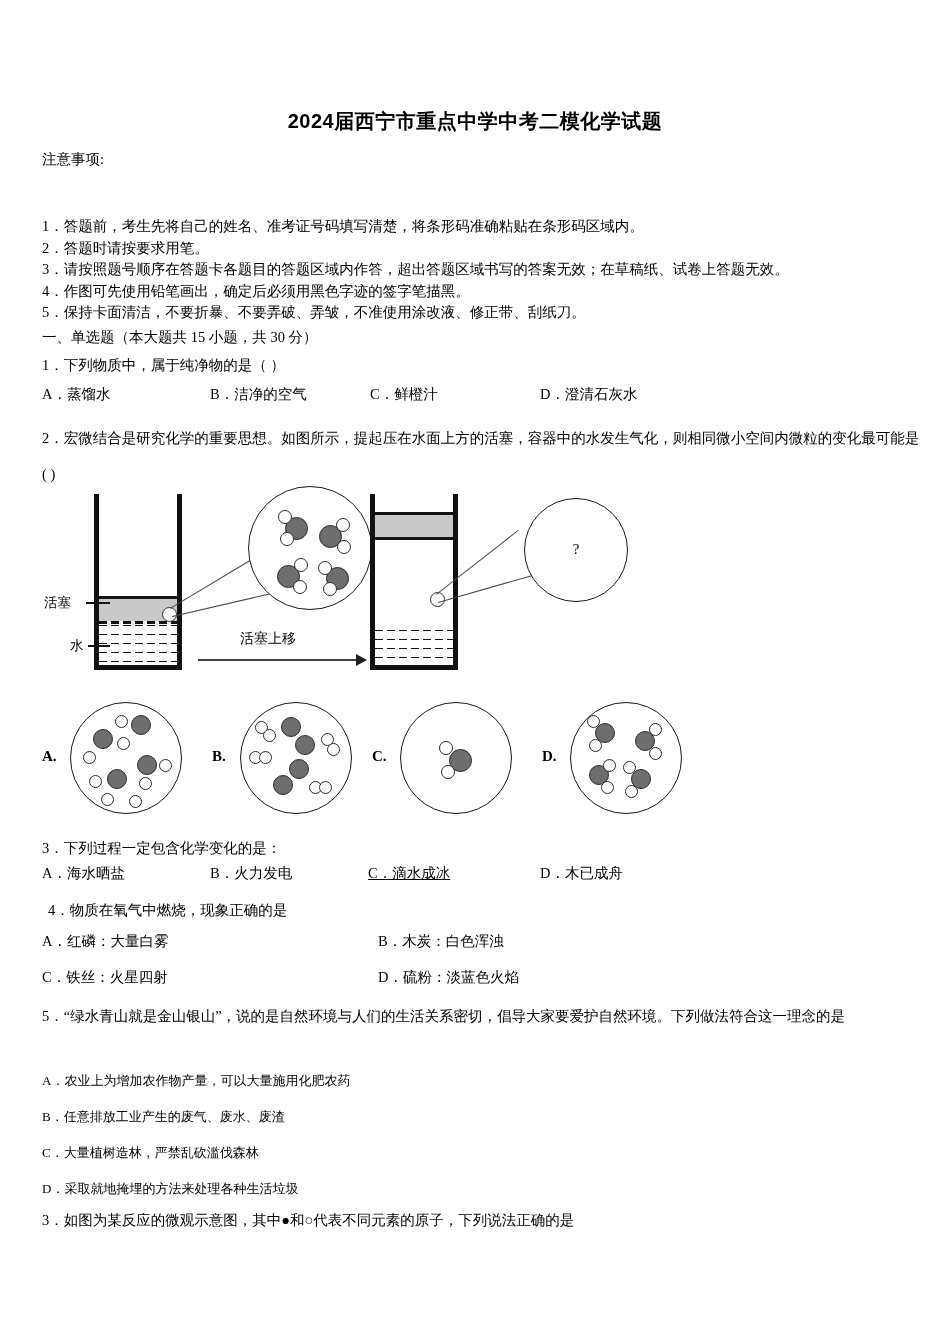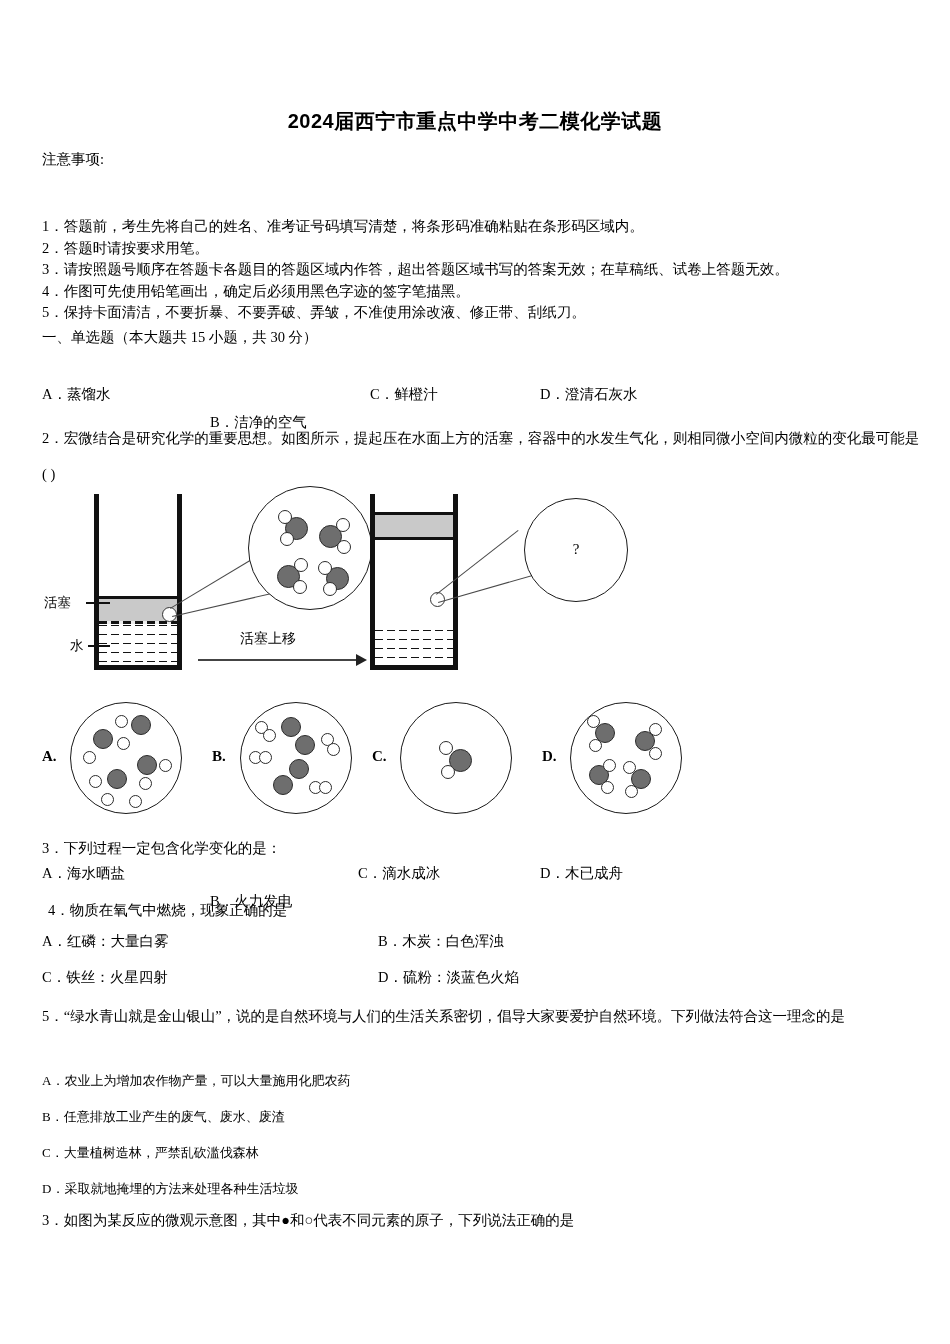--- a/index.html
+++ b/index.html
@@ -31,32 +31,32 @@
   .section-head {
     position:absolute; left:42px; top:328px;
     font-size:14.5px;
   }
 
   .q { position:absolute; font-size:14.5px; line-height:24px; }
   .q1   { left:42px; top:353px; }
   .q1o  { position:absolute; top:385px; left:42px; width:880px; font-size:14.5px; }
   .q1o span { position:absolute; white-space:nowrap; }
   .opt-a { left:0px; }
-  .opt-b { left:168px;margin-top:28px; }
+  .opt-b { left:168px; }
   .opt-c { left:328px; }
   .opt-d { left:498px; }
 
   .q2   { left:42px; top:420px; width:878px; line-height:36px; }
 
   .q3   { left:42px; top:836px; }
   .q3o  { position:absolute; top:864px; left:42px; width:880px; font-size:14.5px; }
   .q3o span { position:absolute; white-space:nowrap; }
   .q3o .opt-a { left:0px; }
   .q3o .opt-b { left:168px; }
-  .q3o .opt-c { left:316px; }
+  .q3o .opt-c { left:326px;text-decoration:underline; }
   .q3o .opt-d { left:498px; }
 
   .q4   { left:48px; top:898px; }
   .q4o  { position:absolute; left:42px; width:880px; font-size:14.5px; }
   .q4o span { position:absolute; white-space:nowrap; }
   .q4r1 { top:932px; }
   .q4r2 { top:968px; }
   .q4o .o-left { left:0px; }
   .q4o .o-right { left:336px; }
 
@@ -164,20 +164,21 @@
   <div class="notice-list">
     <div class="ln">1．答题前，考生先将自己的姓名、准考证号码填写清楚，将条形码准确粘贴在条形码区域内。</div>
     <div class="ln">2．答题时请按要求用笔。</div>
     <div class="ln">3．请按照题号顺序在答题卡各题目的答题区域内作答，超出答题区域书写的答案无效；在草稿纸、试卷上答题无效。</div>
     <div class="ln">4．作图可先使用铅笔画出，确定后必须用黑色字迹的签字笔描黑。</div>
     <div class="ln">5．保持卡面清洁，不要折暴、不要弄破、弄皱，不准使用涂改液、修正带、刮纸刀。</div>
   </div>
 
   <div class="section-head">一、单选题（本大题共 15 小题，共 30 分）</div>
 
+  <div class="q q1">1．下列物质中，属于纯净物的是（ ）</div>
   <div class="q1o">
     <span class="opt-a">A．蒸馏水</span>
     <span class="opt-b">B．洁净的空气</span>
     <span class="opt-c">C．鲜橙汁</span>
     <span class="opt-d">D．澄清石灰水</span>
   </div>
 
   <div class="q q2">2．宏微结合是研究化学的重要思想。如图所示，提起压在水面上方的活塞，容器中的水发生气化，则相同微小空间内微粒的变化最可能是(   )</div>
 
   <div class="figure">

